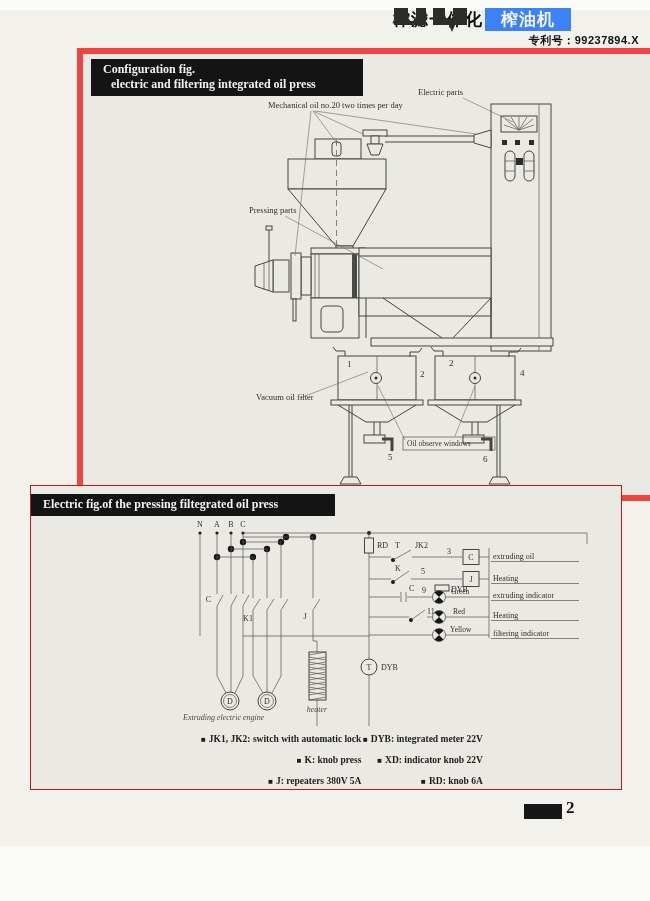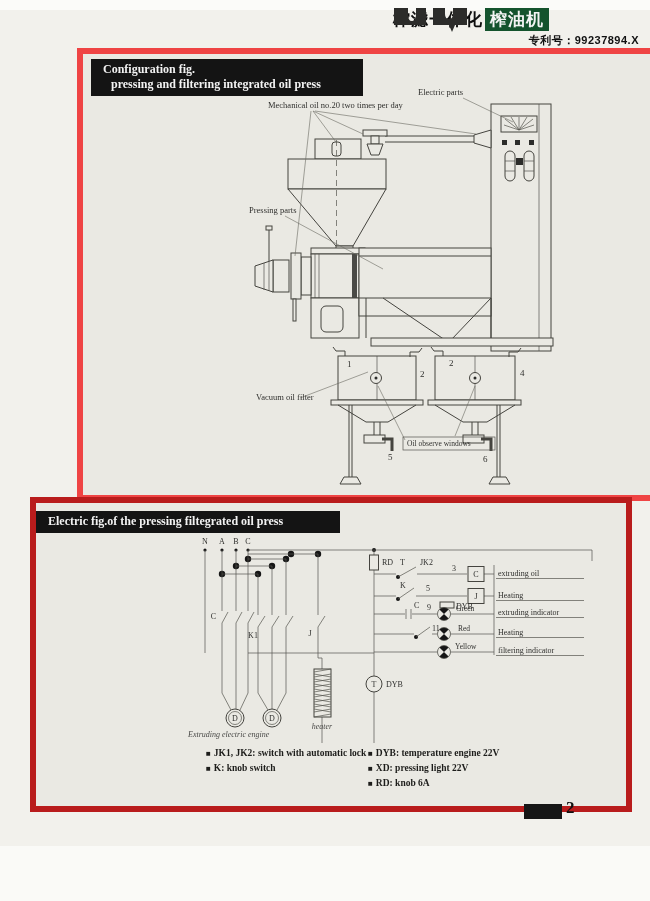--- a/index.html
+++ b/index.html
@@ -5,49 +5,49 @@
   html,body{margin:0;padding:0;background:#fff;}
   .page{position:relative;width:650px;height:901px;background:#f2f1ec;overflow:hidden;
         font-family:"Liberation Serif",serif;color:#222;}
   .page::before{content:"";position:absolute;left:0;top:0;width:650px;height:10px;background:#fbfbf9;}
   .page::after{content:"";position:absolute;left:0;bottom:0;width:650px;height:55px;background:#fafaf7;}
 
   
   .logo-wrap{position:absolute;left:393px;top:6px;width:252px;height:42px;}
   .logo-row{display:flex;align-items:center;height:26px;}
   .brand-cn{font-weight:bold;font-size:17px;letter-spacing:1px;color:#0d0d0d;white-space:nowrap;}
-  .brand-hi{font-weight:bold;font-size:17px;letter-spacing:1px;color:#f4f4f4;background:#14532d;
-            padding:0 5px;margin-left:2px;white-space:nowrap;}
+  .brand-hi{font-weight:bold;font-size:17px;letter-spacing:1px;color:#f4f4f4;background:#3b82f6;
+            padding:0 16px;margin-left:2px;white-space:nowrap;}
   .patent{position:absolute;right:6px;top:27px;font-size:11px;font-weight:bold;color:#111;
           font-family:"Liberation Sans",sans-serif;letter-spacing:.5px;}
 
   
   .panel{position:absolute;background:#eae9e3;}
   .panel1{left:30px;top:48px;width:618px;height:441px;border:6px solid #ef4444;margin-left:47px;}
-  .panel2{left:30px;top:497px;width:590px;height:303px;border:6px solid #b91c1c;}
+  .panel2{left:30px;top:485px;width:590px;height:303px;border:1px solid #b91c1c;}
   .banner{position:absolute;background:#141414;color:#f2f2f2;font-weight:bold;
           font-size:12px;line-height:15px;padding:3px 10px 4px 12px;}
   .banner1{left:8px;top:5px;width:250px;}
   .banner1 .l2{padding-left:8px;}
   .banner2{left:0px;top:8px;width:282px;}
   svg{position:absolute;left:0;top:0;}
   svg text{font-family:"Liberation Serif",serif;fill:#30302e;}
   .lbl{font-size:8.5px;}
   .num{font-size:9px;}
   .cl{font-size:8px;}
   .cl2{font-size:7.5px;}
   .mot{font-size:8px;font-style:italic;fill:#4a4a48;}
   .ln{stroke:#45443f;stroke-width:1;fill:none;}
   .lt{stroke:#55544e;stroke-width:.7;fill:none;}
   .ldr{stroke:#6a6962;stroke-width:.6;fill:none;}
   .fw{fill:#eae9e3;stroke:#45443f;stroke-width:1;}
   .dk{fill:#2c2c2a;}
 
   
-  .legend{position:absolute;font-size:9.5px;font-weight:bold;color:#1d1d1b;line-height:15px;white-space:nowrap;}
+  .legend{position:absolute;font-size:9.5px;font-weight:bold;color:#1d1d1b;line-height:21px;white-space:nowrap;text-align:right;}
   .legend .b{font-size:8px;margin-right:3px;}
   .legend .d{font-weight:bold;}
   .lg1{left:170px;top:243px;}
   .lg2{left:332px;top:243px;}
 
   
   .pgblock{position:absolute;left:524px;top:804px;width:38px;height:15px;background:#161616;}
   .pgnum{position:absolute;left:566px;top:798px;font-size:17px;font-weight:bold;color:#111;}
 </style>
 </head>
@@ -63,21 +63,21 @@
       </svg>
       <span class="brand-cn">榨滤一体化</span>
       <span class="brand-hi">榨油机</span>
     </div>
     <div class="patent">专利号：99237894.X</div>
   </div>
 
   <div class="panel panel1">
     <div class="banner banner1">
       <div>Configuration fig.</div>
-      <div class="l2">pressing and filtering integrated oil press</div>
+      <div class="l2">electric and filtering integrated oil press</div>
     </div>
 
     <svg width="618" height="441" viewBox="0 0 618 441">
 
       <g>
         <rect class="fw" x="408" y="50" width="60" height="247"></rect>
         <line class="lt" x1="456" y1="50" x2="456" y2="297"></line>
         <rect class="fw" x="418" y="62" width="36" height="16"></rect>
         <g class="lt">
           <line x1="436" y1="76" x2="422" y2="65"></line>
@@ -383,24 +383,25 @@
       <text class="cl" x="462" y="132">Heating</text>
       <text class="cl" x="462" y="150">filtering indicator</text>
 
       <text class="mot" x="152" y="234">Extruding electric engine</text>
       <text class="mot" x="185" y="246">filtering electric engine</text>
       <text class="mot" x="286" y="226" text-anchor="middle">heater</text>
     </svg>
 
     <div class="legend lg1">
       <div><span class="b">■</span><span>JK1, JK2:</span>&nbsp;<span class="d">switch with automatic lock</span></div>
-      <div><span class="b">■</span><span>K:</span>&nbsp;<span class="d">knob switch</span></div>
+      <div><span class="b">■</span><span>K:</span>&nbsp;<span class="d">knob press</span></div>
+      <div><span class="b">■</span><span>J:</span>&nbsp;<span class="d">repeaters 380V 5A</span></div>
     </div>
     <div class="legend lg2">
-      <div><span class="b">■</span><span>DYB:</span>&nbsp;<span class="d">temperature engine  22V</span></div>
-      <div><span class="b">■</span><span>XD:</span>&nbsp;<span class="d">pressing light 22V</span></div>
+      <div><span class="b">■</span><span>DYB:</span>&nbsp;<span class="d">integrated meter  22V</span></div>
+      <div><span class="b">■</span><span>XD:</span>&nbsp;<span class="d">indicator knob 22V</span></div>
       <div><span class="b">■</span><span>RD:</span>&nbsp;<span class="d">knob 6A</span></div>
     </div>
   </div>
 
   <div class="pgblock"></div>
   <div class="pgnum">2</div>
 </div>
 
 </body></html>

